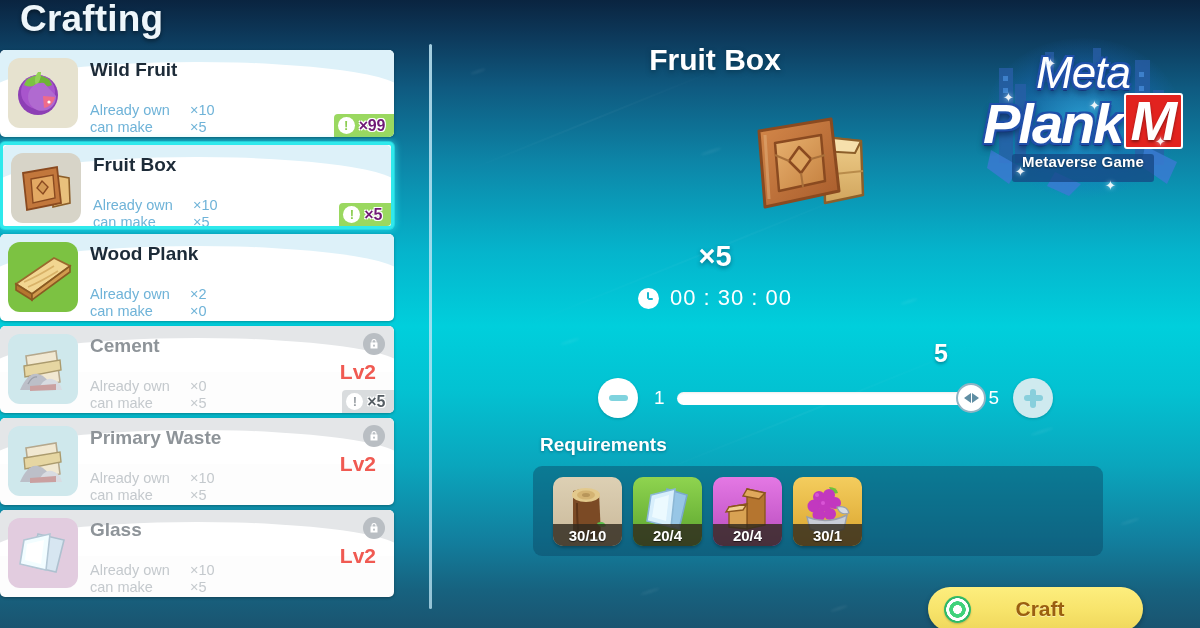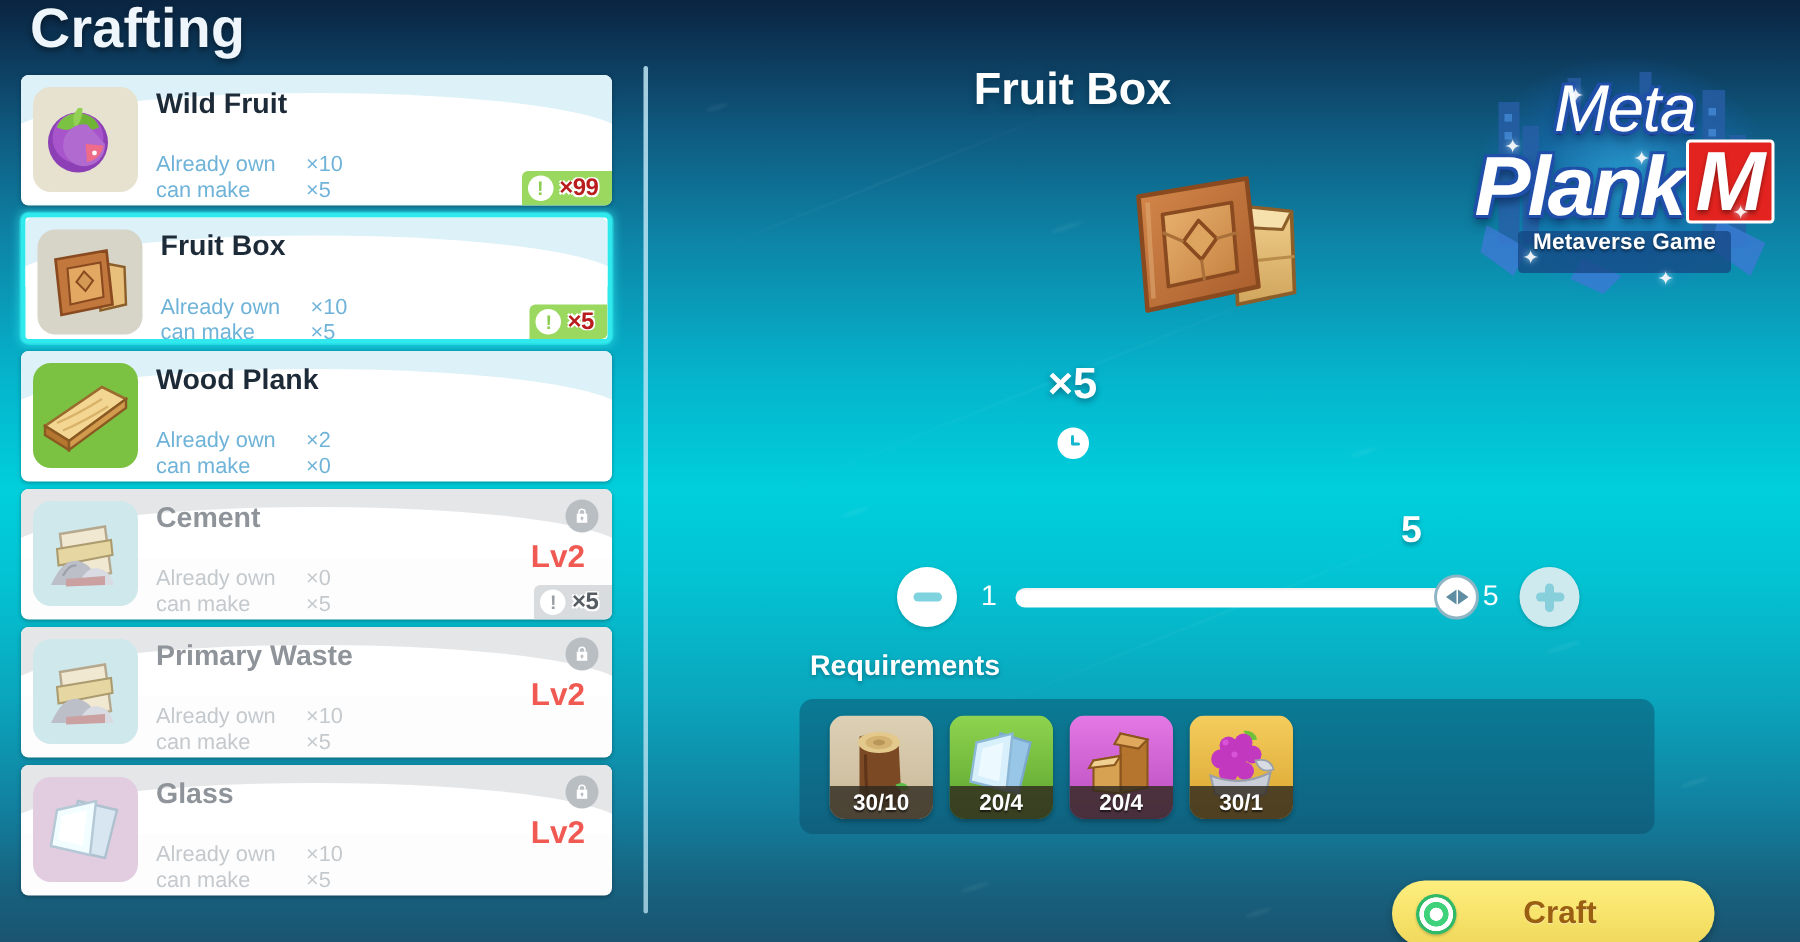--- a/index.html
+++ b/index.html
@@ -63,21 +63,21 @@
     position: absolute;
     left: 429px; top: 44px;
     width: 3px; height: 565px;
     background: linear-gradient(180deg, rgba(190,230,245,.85), rgba(190,230,245,.75));
     border-radius: 2px;
   }
 
   
   .craft-list {
     position: absolute;
-    left: 14px; top: 50px;
+    left: 0; top: 50px;
     width: 396px; height: 560px;
   }
   .craft-card {
     position: relative;
     width: 394px;
     height: 87px;
     margin-bottom: 5px;
     background: #ffffff;
     border-radius: 5px;
     overflow: hidden;
@@ -157,21 +157,21 @@
     color: #8ccd52;
     font-size: 13px;
     font-weight: bold;
     display: flex; align-items: center; justify-content: center;
     line-height: 1;
   }
   .alert-pill.gray .excl-circle { color: #9aa0a5; }
   .pill-count {
     font-size: 16px;
     font-weight: bold;
-    color: #b91c1c;
+    color: #701a75;
     letter-spacing: -.3px;
     text-shadow:
       -1px -1px 0 #fff, 1px -1px 0 #fff,
       -1px  1px 0 #fff, 1px  1px 0 #fff;
   }
   .alert-pill.gray .pill-count { color: #555d63; }
 
   
   .lock-badge {
     position: absolute;
@@ -693,20 +693,21 @@
     <path d="M76 64 L90 60" stroke="#a9703a" stroke-width="2"></path>
     <path d="M66 78 L68 92" stroke="#a9703a" stroke-width="2"></path>
     <path d="M30 40 L34 104" stroke="#e4b27d" stroke-width="3" opacity=".5"></path>
   </svg>
 </div>
 
 <div class="hero-count">×5</div>
 
 <div class="hero-time">
   <span class="clock-icon"></span>
+  <span>00 : 30 : 00</span>
 </div>
 
 <div class="knob-value">5</div>
 
 <div class="qty-row">
   <button class="round-btn minus">
     <span class="bar-h"></span>
   </button>
   <span class="slider-min">1</span>
   <div class="slider-track">

